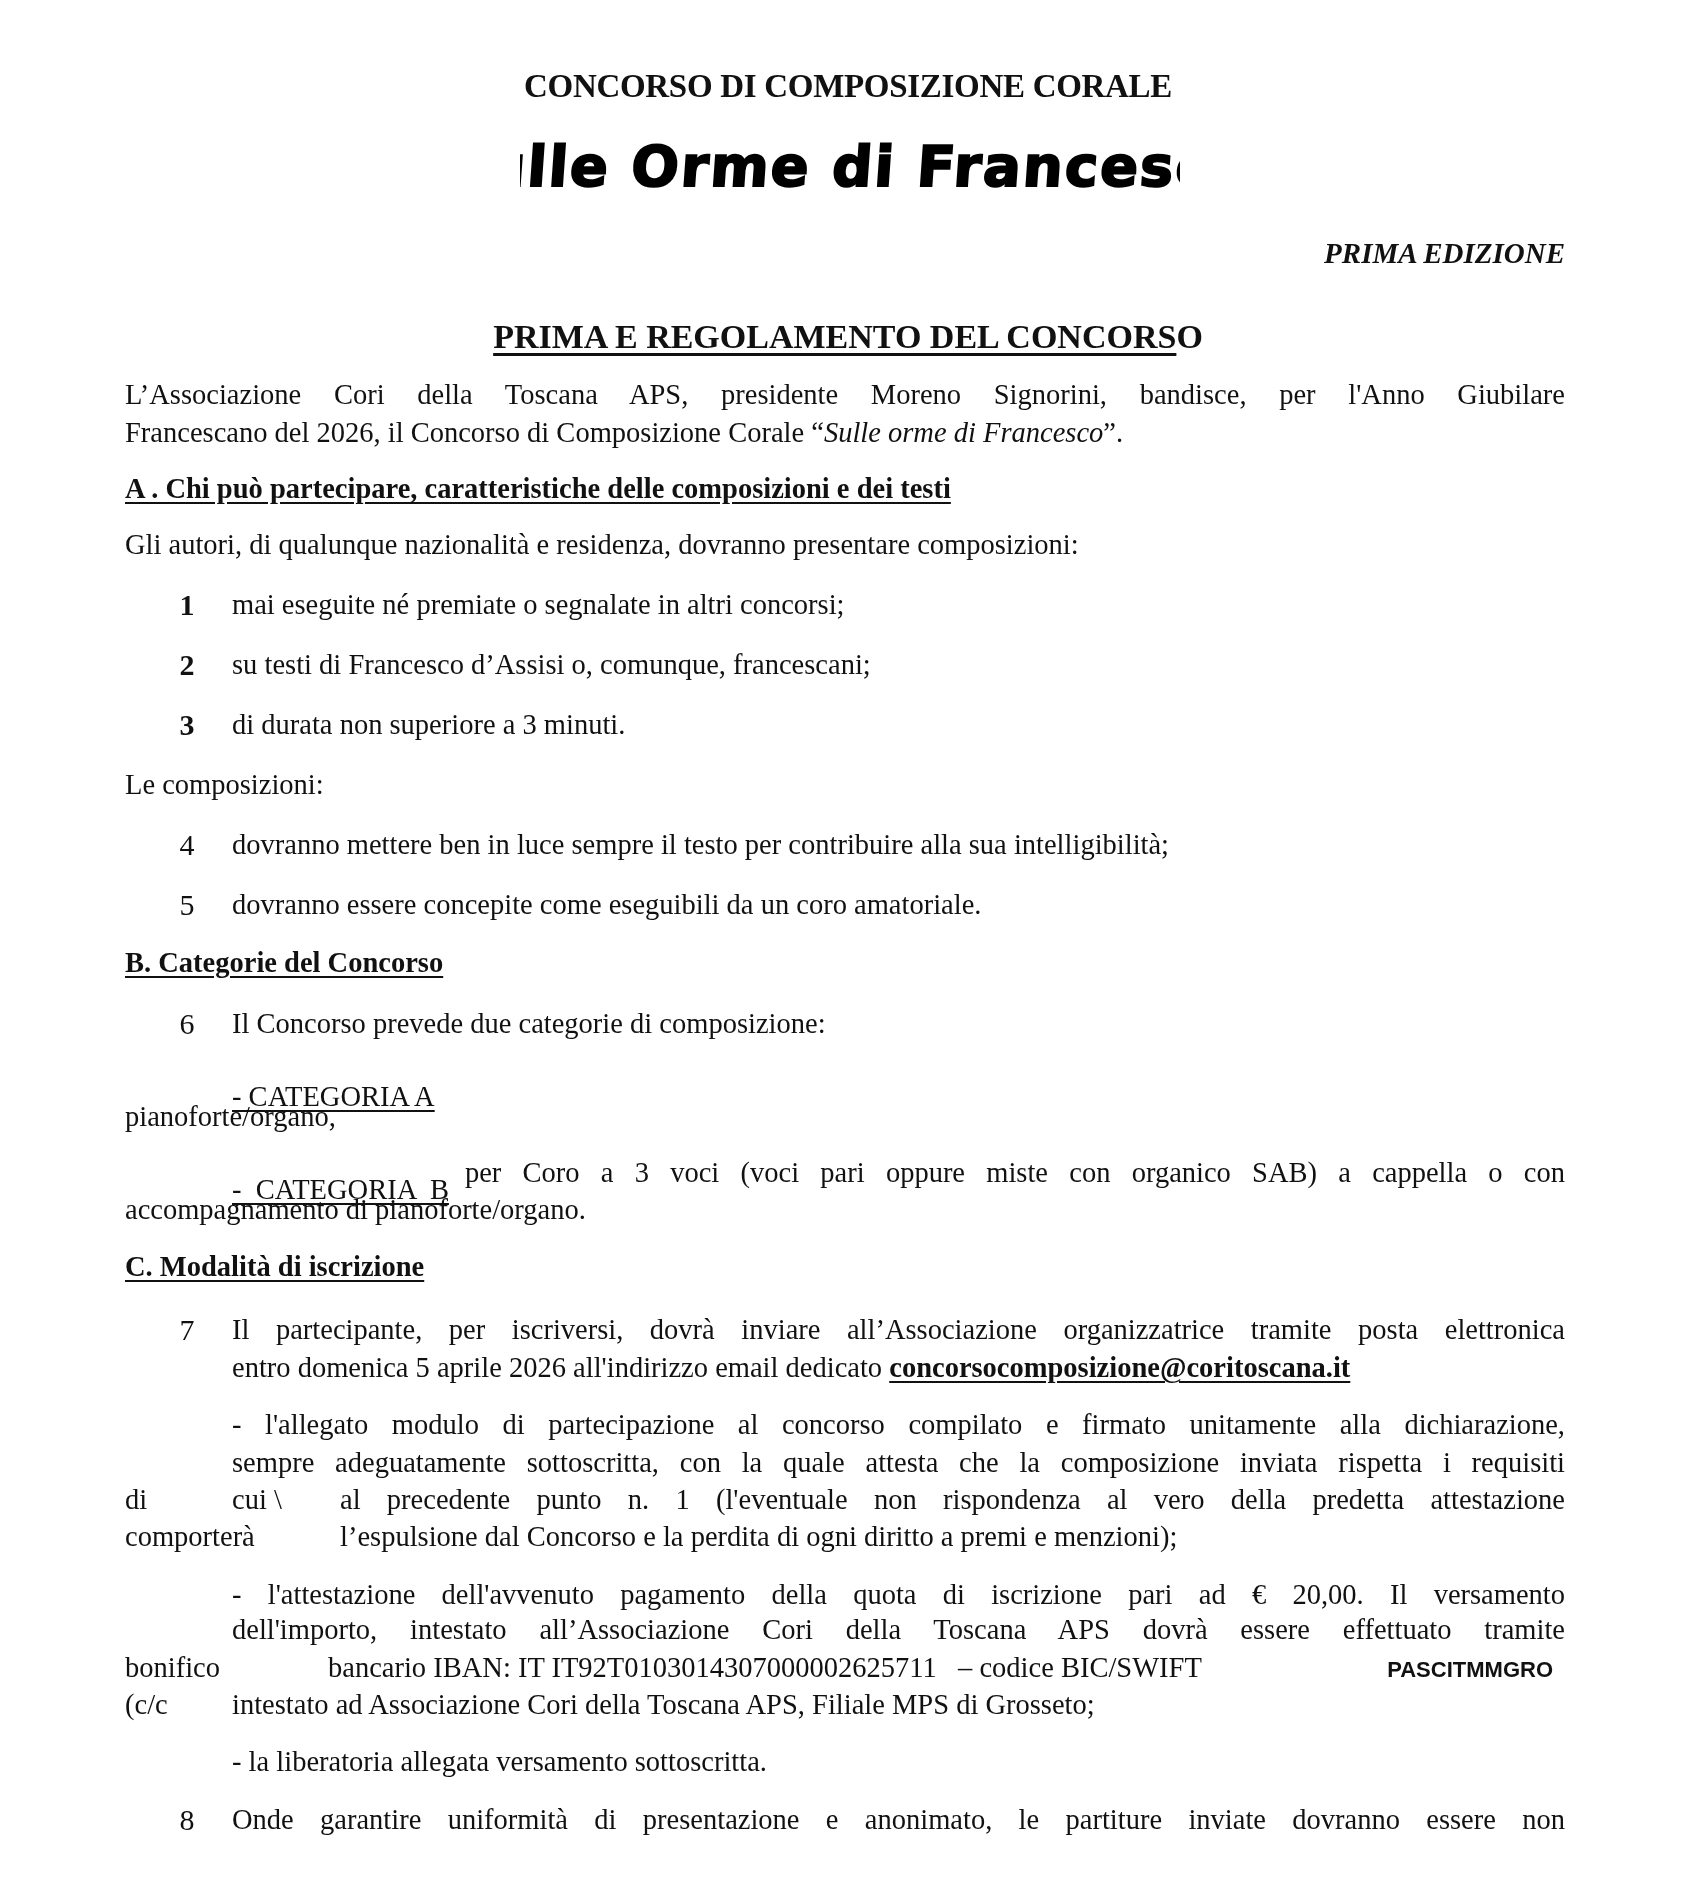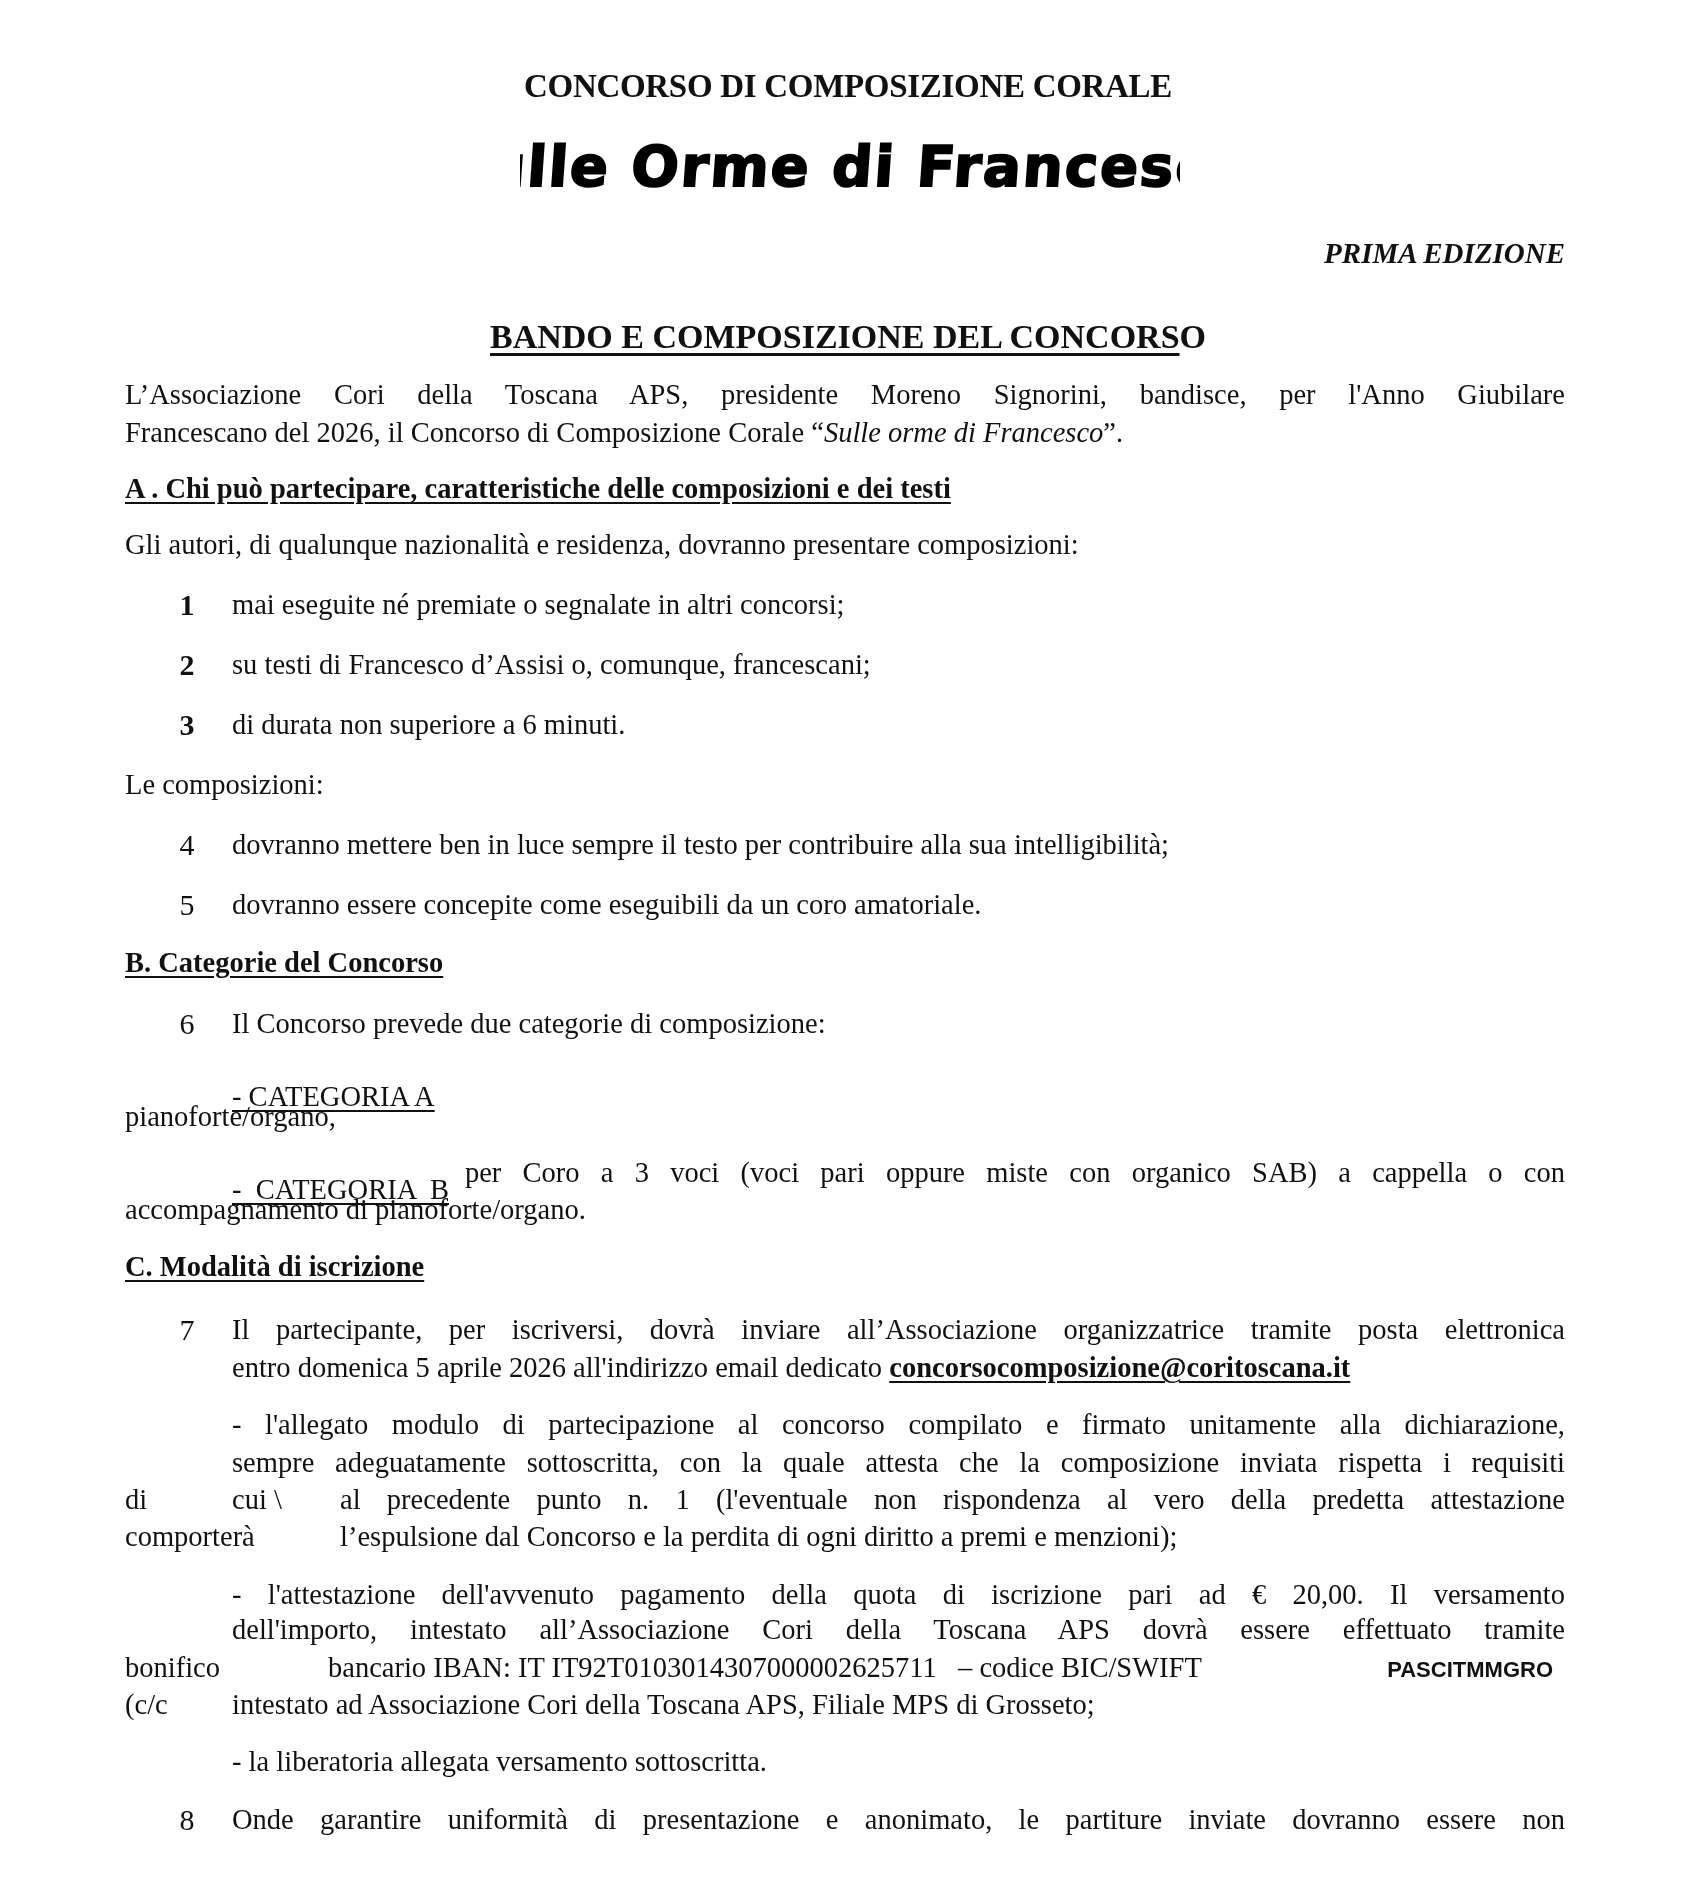--- a/index.html
+++ b/index.html
@@ -31,34 +31,34 @@
 <body>
 
 <div id="title" class="abs">CONCORSO DI COMPOSIZIONE CORALE</div>
 
 <svg id="logo" class="abs" viewBox="0 0 660 80">
   <text x="330" y="58" text-anchor="middle" font-family="DejaVu Sans, sans-serif" font-size="56" font-weight="bold" fill="#000" stroke="#000" stroke-width="2" letter-spacing="2" transform="skewX(-4)">Sulle Orme di Francesco</text>
 </svg>
 
 <div id="edition" class="abs">PRIMA EDIZIONE</div>
 
-<div id="doc-heading" class="abs"><span class="ul">BANDO E COMPOSIZIONE DEL CONCORS</span><span>O</span></div>
+<div id="doc-heading" class="abs"><span class="ul">PRIMA E REGOLAMENTO DEL CONCORS</span><span>O</span></div>
 
 <div class="line just" style="left:125px; width:1440px; top:378px;">L’Associazione Cori della Toscana APS, presidente Moreno Signorini, bandisce, per l'Anno Giubilare</div>
 <div class="line" style="left:125px; top:416px;"><span>Francescano del 2026, il Concorso di Composizione Corale “</span><span class="it">Sulle orme di Francesco</span><span>”.</span></div>
 
 <div class="sec u" style="top:472px;">A . Chi può partecipare, caratteristiche delle composizioni e dei testi</div>
 <div class="line" style="left:125px; top:528px;">Gli autori, di qualunque nazionalità e residenza, dovranno presentare composizioni:</div>
 
 <div class="num b" style="left:172px; top:588px;">1</div>
 <div class="line" style="left:232px; top:588px;">mai eseguite né premiate o segnalate in altri concorsi;</div>
 <div class="num b" style="left:172px; top:648px;">2</div>
 <div class="line" style="left:232px; top:648px;">su testi di Francesco d’Assisi o, comunque, francescani;</div>
 <div class="num b" style="left:172px; top:708px;">3</div>
-<div class="line" style="left:232px; top:708px;">di durata non superiore a 6 minuti.</div>
+<div class="line" style="left:232px; top:708px;">di durata non superiore a 3 minuti.</div>
 
 <div class="line" style="left:125px; top:768px;">Le composizioni:</div>
 
 <div class="num" style="left:172px; top:828px;">4</div>
 <div class="line" style="left:232px; top:828px;">dovranno mettere ben in luce sempre il testo per contribuire alla sua intelligibilità;</div>
 <div class="num" style="left:172px; top:888px;">5</div>
 <div class="line" style="left:232px; top:888px;">dovranno essere concepite come eseguibili da un coro amatoriale.</div>
 
 <div class="sec u" style="top:946px;">B. Categorie del Concorso</div>
 

